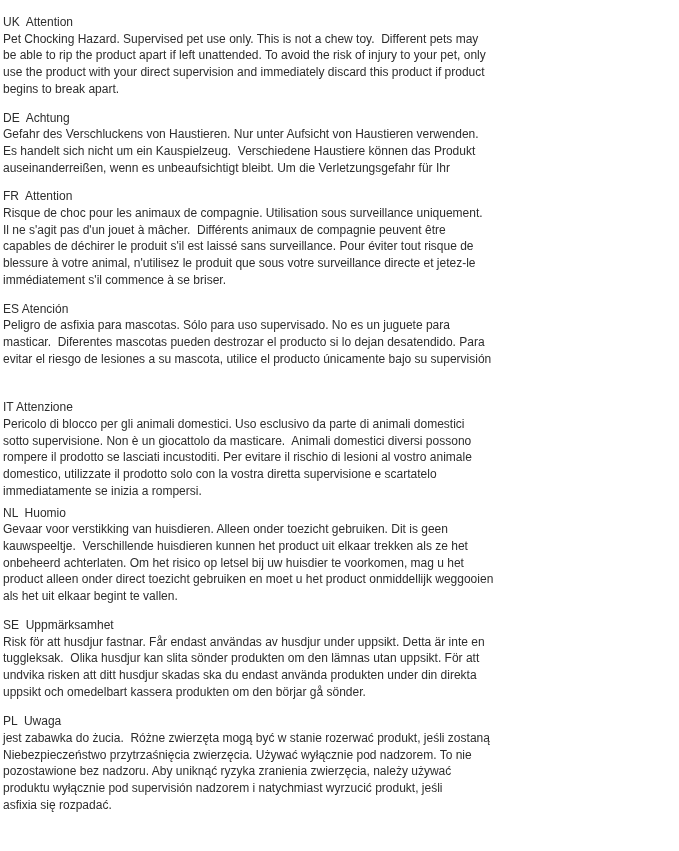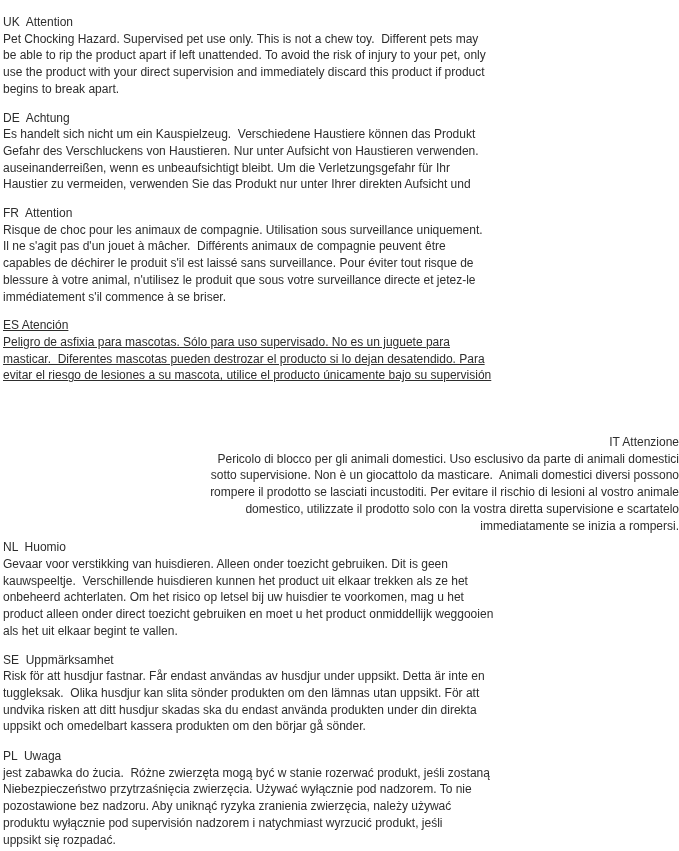--- a/index.html
+++ b/index.html
@@ -17,45 +17,44 @@
     padding: 14px 0 0 3px;
     font-family: "Liberation Sans", sans-serif;
     font-size: 12px;
     line-height: 16.7px;
     color: #2d2d2d;
     font-weight: 400;
   }
   .section { margin: 0 0 12px 0; }
   
   .section:nth-of-type(3) {  }  
-  .section:nth-of-type(4) { margin-bottom: 50px; text-decoration: underline; }  
-  .section:nth-of-type(5) { margin-bottom: 5px; text-align: right;  }  
+  .section:nth-of-type(4) { margin-bottom: 32px; }  
+  .section:nth-of-type(5) { margin-bottom: 5px;  }  
   .section:nth-of-type(7) { margin-bottom: 13px; }  
   .section:nth-of-type(8) { margin-bottom: 0;    }  
   .heading, .line {
     white-space: pre;       
   }
 </style>
 </head>
 <body style="background: rgb(255, 255, 255);">
 
 <main id="doc" style="color: rgb(45, 45, 45);">
     <section class="section">
       <div class="heading">UK  Attention</div>
       <div class="line">Pet Chocking Hazard. Supervised pet use only. This is not a chew toy.  Different pets may</div>
       <div class="line">be able to rip the product apart if left unattended. To avoid the risk of injury to your pet, only</div>
       <div class="line">use the product with your direct supervision and immediately discard this product if product</div>
       <div class="line">begins to break apart.</div>
     </section>
     <section class="section">
       <div class="heading">DE  Achtung</div>
+      <div class="line">Gefahr des Verschluckens von Haustieren. Nur unter Aufsicht von Haustieren verwenden.</div>
       <div class="line">Es handelt sich nicht um ein Kauspielzeug.  Verschiedene Haustiere können das Produkt</div>
-      <div class="line">Gefahr des Verschluckens von Haustieren. Nur unter Aufsicht von Haustieren verwenden.</div>
       <div class="line">auseinanderreißen, wenn es unbeaufsichtigt bleibt. Um die Verletzungsgefahr für Ihr</div>
-      <div class="line">Haustier zu vermeiden, verwenden Sie das Produkt nur unter Ihrer direkten Aufsicht und</div>
     </section>
     <section class="section">
       <div class="heading">FR  Attention</div>
       <div class="line">Risque de choc pour les animaux de compagnie. Utilisation sous surveillance uniquement.</div>
       <div class="line">Il ne s'agit pas d'un jouet à mâcher.  Différents animaux de compagnie peuvent être</div>
       <div class="line">capables de déchirer le produit s'il est laissé sans surveillance. Pour éviter tout risque de</div>
       <div class="line">blessure à votre animal, n'utilisez le produit que sous votre surveillance directe et jetez-le</div>
       <div class="line">immédiatement s'il commence à se briser.</div>
     </section>
     <section class="section">
@@ -86,15 +85,15 @@
       <div class="line">tuggleksak.  Olika husdjur kan slita sönder produkten om den lämnas utan uppsikt. För att</div>
       <div class="line">undvika risken att ditt husdjur skadas ska du endast använda produkten under din direkta</div>
       <div class="line">uppsikt och omedelbart kassera produkten om den börjar gå sönder.</div>
     </section>
     <section class="section">
       <div class="heading">PL  Uwaga</div>
       <div class="line">jest zabawka do żucia.  Różne zwierzęta mogą być w stanie rozerwać produkt, jeśli zostaną</div>
       <div class="line">Niebezpieczeństwo przytrzaśnięcia zwierzęcia. Używać wyłącznie pod nadzorem. To nie</div>
       <div class="line">pozostawione bez nadzoru. Aby uniknąć ryzyka zranienia zwierzęcia, należy używać</div>
       <div class="line">produktu wyłącznie pod supervisión nadzorem i natychmiast wyrzucić produkt, jeśli</div>
-      <div class="line">uppsikt się rozpadać.</div>
+      <div class="line">asfixia się rozpadać.</div>
     </section>
   </main>
 
 </body></html>

